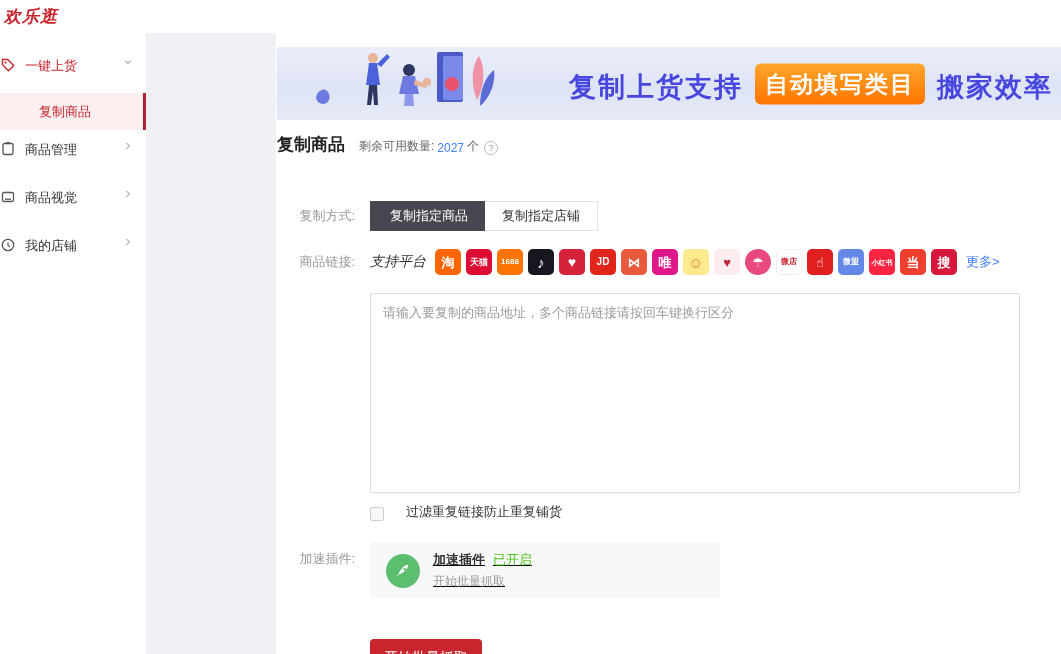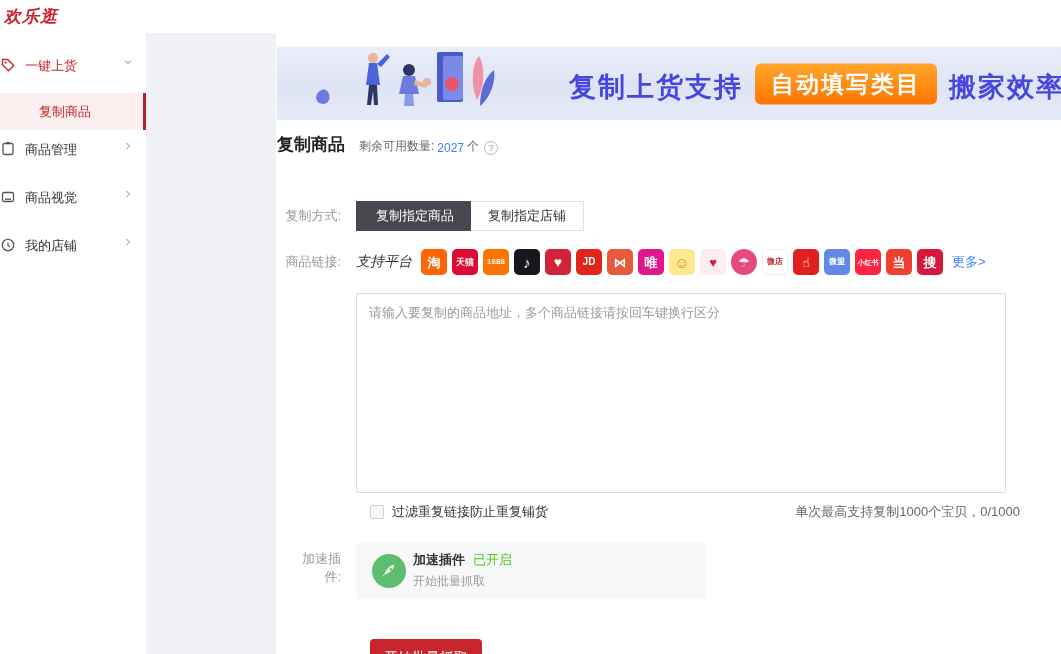--- a/index.html
+++ b/index.html
@@ -29,62 +29,62 @@
   .sicon { width:16px; height:16px; display:inline-flex; }
 
   
   .banner { margin:14px 0 0 1px; height:73px; position:relative; overflow:hidden; white-space:nowrap;
     background:linear-gradient(180deg,#EAEDFA 0%,#DFE4F5 55%,#E6EAF8 100%); }
   .banner-art { position:absolute; left:12px; bottom:2px; }
   .banner-text { position:absolute; left:292px; top:50%; transform:translateY(-50%);
     display:flex; align-items:flex-end; gap:12px; }
   .banner-text .bt { color:#4747DF; font-size:27px; font-weight:bold; letter-spacing:2px; }
   .banner-badge { background:linear-gradient(180deg,#FFA62B,#FF7500); color:#fff; font-size:23px;
-    font-weight:bold; letter-spacing:2px; padding:5px 16px; border-radius:6px; }
+    font-weight:bold; letter-spacing:2px; padding:5px 10px; border-radius:6px; }
 
   
   .title-row { margin:13px 0 0 1px; display:flex; align-items:baseline; }
   .page-title { font-size:17px; font-weight:bold; color:#222; }
   .quota { margin-left:14px; font-size:12px; color:#666; display:flex; align-items:flex-end; gap:3px; }
   .quota .num { color:#3D7EFF; }
   .qicon { width:14px; height:14px; border:1px solid #B9B9B9; border-radius:50%; color:#999;
     font-size:9px; display:inline-flex; align-items:center; justify-content:center; margin-left:2px; }
 
   
   .form { margin-top:45px; }
   .form-row { display:flex; align-items:center; }
-  .form-label { width:80px; padding-right:15px; text-align:right; font-size:13px; color:#999; flex:0 0 auto; }
+  .form-label { width:94px; padding-right:15px; text-align:right; font-size:13px; color:#999; flex:0 0 auto; }
   .tabs { display:flex; }
   .tab { height:30px; padding:0 17px; font-size:13px; display:flex; align-items:center; cursor:pointer; }
   .tab--selected { background:#47474F; color:#fff;padding-left:20px; }
   .tab--plain { background:#fff; color:#333; border:1px solid #E3E3E3; border-left:none; }
 
   .row-links { margin-top:18px; }
   .support-label { font-size:14px; color:#333; margin-right:9px;font-style:italic; }
   .picons { display:flex; align-items:center; gap:5px; }
   .picon { width:26px; height:26px; border-radius:5px; display:flex; align-items:center; justify-content:center;
     font-weight:bold; overflow:hidden; line-height:1; text-align:center; flex:0 0 auto; }
   .more-link { margin-left:9px; font-size:13px; color:#3D7EFF; cursor:pointer; white-space:nowrap; }
 
   .row-area { margin-top:18px; align-items:flex-start; }
   textarea.link-area { width:650px; height:200px; border:1px solid #DCDCDC; border-radius:2px; resize:none;
     font-size:13px; color:#333; padding:10px 12px; font-family:inherit; outline:none; }
   textarea.link-area::placeholder { color:#9B9B9B; }
 
   .row-check { margin-top:10px; margin-left:94px; width:650px; display:flex; align-items:center;
     justify-content:space-between; }
-  .check-left { display:flex; align-items:center; gap:8px; }
+  .check-left { display:flex; align-items:flex-end; gap:22px; }
   .checkbox { width:14px; height:14px; border:1px solid #CFCFCF; border-radius:2px; background:#F7F7F7; cursor:pointer; }
   .check-label { font-size:13px; color:#333; }
   .quota-hint { font-size:13px; color:#666; }
 
   .row-plugin { margin-top:21px; align-items:flex-start; }
   .row-plugin .form-label { padding-top:8px;padding-left:14px; }
   .plugin-panel { width:350px; height:57px; background:#F7F8FA; border-radius:4px; display:flex;
-    align-items:center; padding-left:16px; gap:7px; }
+    align-items:center; padding-left:16px; gap:13px;text-decoration:underline; }
   .plugin-icon { width:34px; height:34px; border-radius:50%; background:#5CBE6E; display:flex;
     align-items:center; justify-content:center; flex:0 0 auto; }
   .plugin-line1 { font-size:13px; color:#333; font-weight:bold; display:flex; gap:8px; align-items:center; }
   .plugin-status { color:#52C41A; font-weight:normal; }
   .plugin-desc { font-size:12px; color:#999; margin-top:4px; }
 
   .row-submit { margin-top:40px; margin-left:94px; }
   .submit-btn { width:112px; height:38px; background:#C9252E; color:#fff; font-size:14px; border:none;
     border-radius:4px; cursor:pointer; font-family:inherit; }
 </style>
@@ -245,21 +245,20 @@
         <div class="form-row row-area">
           <span class="form-label"></span>
           <textarea class="link-area" placeholder="请输入要复制的商品地址，多个商品链接请按回车键换行区分" style=""></textarea>
         </div>
 
         <div class="row-check">
           <span class="check-left">
             <span class="checkbox" role="checkbox" aria-checked="false"></span>
             <span class="check-label">过滤重复链接防止重复铺货</span>
           </span>
-          <span class="quota-hint">单次最高支持复制1000个宝贝，0/1000</span>
         </div>
 
         <div class="form-row row-plugin">
           <span class="form-label">加速插件:</span>
           <div class="plugin-panel">
             <span class="plugin-icon">
               <svg width="18" height="18" viewBox="0 0 24 24">
                   <path d="M5 19c1-4 3.2-8.2 7-12 3-3 7-3.2 7-3.2s-.2 4-3.2 7c-3.8 3.8-8 6-12 7l1.2 1.2z" fill="#fff"></path>
                   <circle cx="14.4" cy="9.6" r="1.7" fill="#5CBE6E"></circle>
                 </svg>

